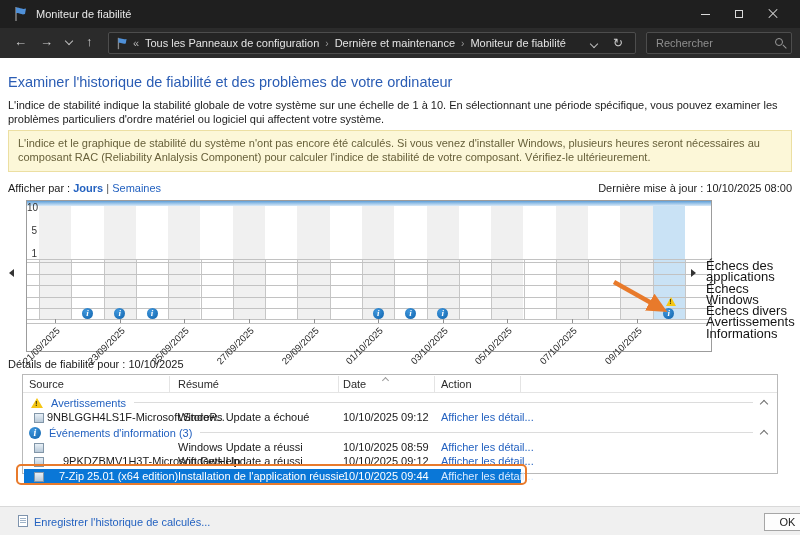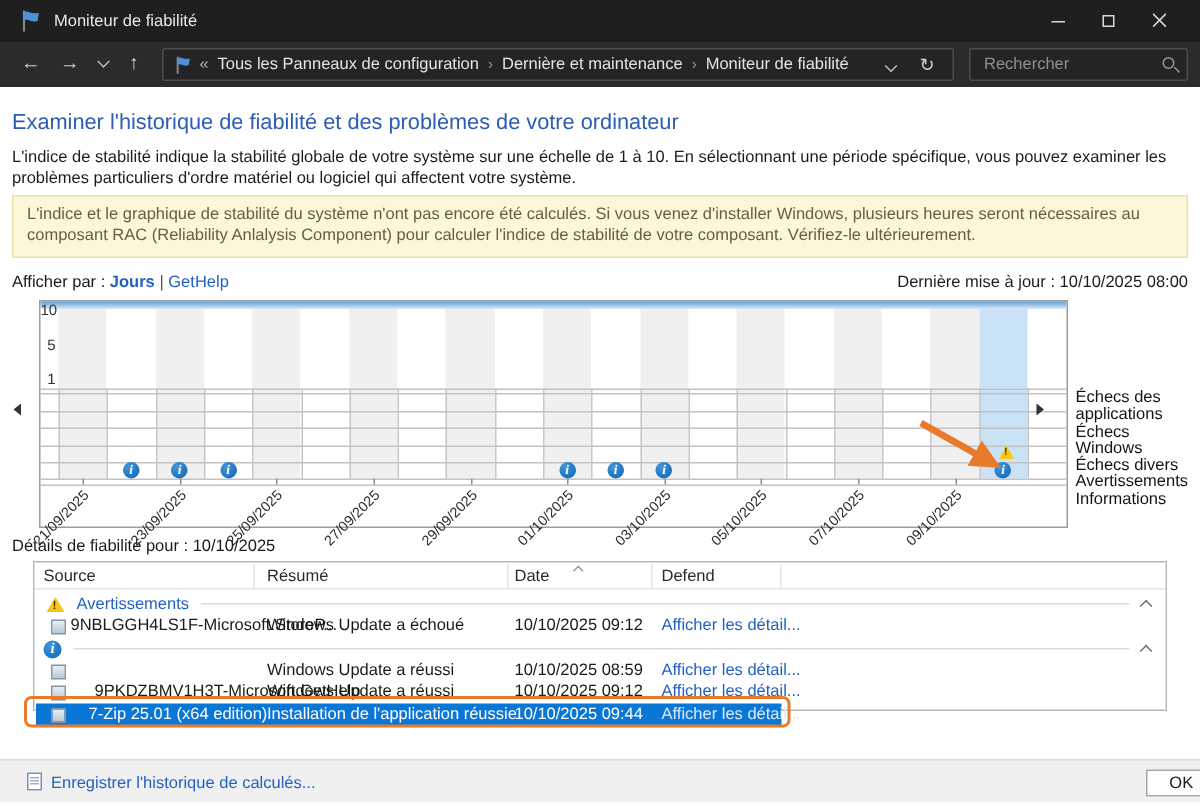--- a/index.html
+++ b/index.html
@@ -59,22 +59,22 @@
              color:#2a2a2a; transform:rotate(-45deg); transform-origin:right top; }
   .info-ico { position:absolute; width:11px; height:11px; border-radius:50%;
               background:radial-gradient(circle at 35% 30%, #3f97dd, #0f62ab); color:#fff;
               font:italic bold 9px "Liberation Serif",serif; text-align:center; line-height:11px; }
   .warn-tri { position:absolute; width:0; height:0; border-left:5px solid transparent;
               border-right:5px solid transparent; border-bottom:9px solid #f6c714; }
   .warn-tri i { position:absolute; left:-1.5px; top:1px; font:bold 7px "Liberation Sans",sans-serif;
               color:#4a3b00; font-style:normal; }
   .scrollarrow { position:absolute; width:0; height:0; border-top:4px solid transparent;
               border-bottom:4px solid transparent; }
-  .legend { position:absolute; left:706px; top:260px; font-size:11px; line-height:11.3px;
-            color:#141414;margin-left:11px; }
+  .legend { position:absolute; left:706px; top:260px; font-size:13px; line-height:11.3px;
+            color:#141414; }
 
   
   .dtitle { position:absolute; left:8px; top:358px; }
   .dtable { position:absolute; left:22px; top:374px; width:756px; height:100px;
             border:1px solid #b9b9b9; background:#fff; }
   .thead { position:absolute; left:0; top:0; width:100%; height:18px; border-bottom:1px solid #e4e4e4; }
   .thcell { position:absolute; top:3px; color:#2a2a2a; }
   .thsep { position:absolute; top:1px; width:1px; height:16px; background:#e4e4e4; }
   .sortup { position:absolute; width:5px; height:5px; border-left:1.2px solid #9a9a9a;
             border-top:1.2px solid #9a9a9a; transform:rotate(45deg); }
@@ -155,21 +155,21 @@
 </div>
 
 <div class="heading">Examiner l'historique de fiabilité et des problèmes de votre ordinateur</div>
 <div class="intro">L'indice de stabilité indique la stabilité globale de votre système sur une échelle de 1 à 10. En sélectionnant une période spécifique, vous pouvez examiner les problèmes particuliers d'ordre matériel ou logiciel qui affectent votre système.</div>
 <div class="banner">L'indice et le graphique de stabilité du système n'ont pas encore été calculés. Si vous venez d'installer Windows, plusieurs heures seront nécessaires au composant RAC (Reliability Anlalysis Component) pour calculer l'indice de stabilité de votre composant. Vérifiez-le ultérieurement.</div>
 
 <div class="viewbar">
   <span>Afficher par :</span>
   <span class="bluelink" style="font-weight:bold">Jours</span>
   <span style="color:#555">|</span>
-  <span class="bluelink">GetHelp</span>
+  <span class="bluelink">Semaines</span>
   <span class="lastupd">Dernière mise à jour : 10/10/2025 08:00</span>
 </div>
 
 <div class="chart" id="chart">
   <div class="band"></div>
 <div class="col" title="21/09/2025" style="left: 12px; width: 32.3px; background: rgb(240, 240, 240);"></div>
     <div class="col" title="22/09/2025" style="left: 44.3px; width: 32.3px; background: rgb(255, 255, 255);"></div>
     <div class="col" title="23/09/2025" style="left: 76.6px; width: 32.3px; background: rgb(240, 240, 240);"></div>
     <div class="col" title="24/09/2025" style="left: 108.9px; width: 32.3px; background: rgb(255, 255, 255);"></div>
     <div class="col" title="25/09/2025" style="left: 141.2px; width: 32.3px; background: rgb(240, 240, 240);"></div>
@@ -260,21 +260,21 @@
     <div>Avertissements</div>
     <div>Informations</div>
   </div>
 
 <div class="dtitle">Détails de fiabilité pour : 10/10/2025</div>
 <div class="dtable" id="dtable">
   <div class="thead" id="thead">
       <div class="thcell" style="left: 6px;">Source</div>
       <div class="thcell" style="left: 155px;">Résumé</div>
       <div class="thcell" style="left: 320px;">Date</div>
-      <div class="thcell" style="left: 418px;">Defend</div>
+      <div class="thcell" style="left: 418px;">Action</div>
       <div class="thsep" style="left: 146px;"></div>
       <div class="thsep" style="left: 315px;"></div>
       <div class="thsep" style="left: 411px;"></div>
       <div class="thsep" style="left: 497px;"></div>
       <div class="sortup" style="left: 360px; top: 3px;"></div>
     </div>
   <div id="tbody">
       <div class="grow" style="top: 20px;">
         <span class="gwarn">
           <i>!</i>
@@ -285,20 +285,21 @@
       </div>
       <div class="trow" style="top: 35px;">
         <div class="app-ico"></div>
         <div class="cell" style="left: 24px; color: rgb(26, 26, 26);">9NBLGGH4LS1F-Microsoft.StoreP...</div>
         <div class="cell" style="left: 155px; color: rgb(26, 26, 26);">Windows Update a échoué</div>
         <div class="cell" style="left: 320px; color: rgb(26, 26, 26);">10/10/2025 09:12</div>
         <div class="cell" style="left: 418px; color: rgb(36, 98, 192);">Afficher les détail...</div>
       </div>
       <div class="grow" style="top: 50px;">
         <span class="ginfo">i</span>
+        <span class="g-label">Événements d'information (3)</span>
         <span class="g-line"></span>
         <span class="chev-up"></span>
       </div>
       <div class="trow" style="top: 65px;">
         <div class="app-ico"></div>
         <div class="cell" style="left: 155px; color: rgb(26, 26, 26);">Windows Update a réussi</div>
         <div class="cell" style="left: 320px; color: rgb(26, 26, 26);">10/10/2025 08:59</div>
         <div class="cell" style="left: 418px; color: rgb(36, 98, 192);">Afficher les détail...</div>
       </div>
       <div class="trow" style="top: 79px;">

